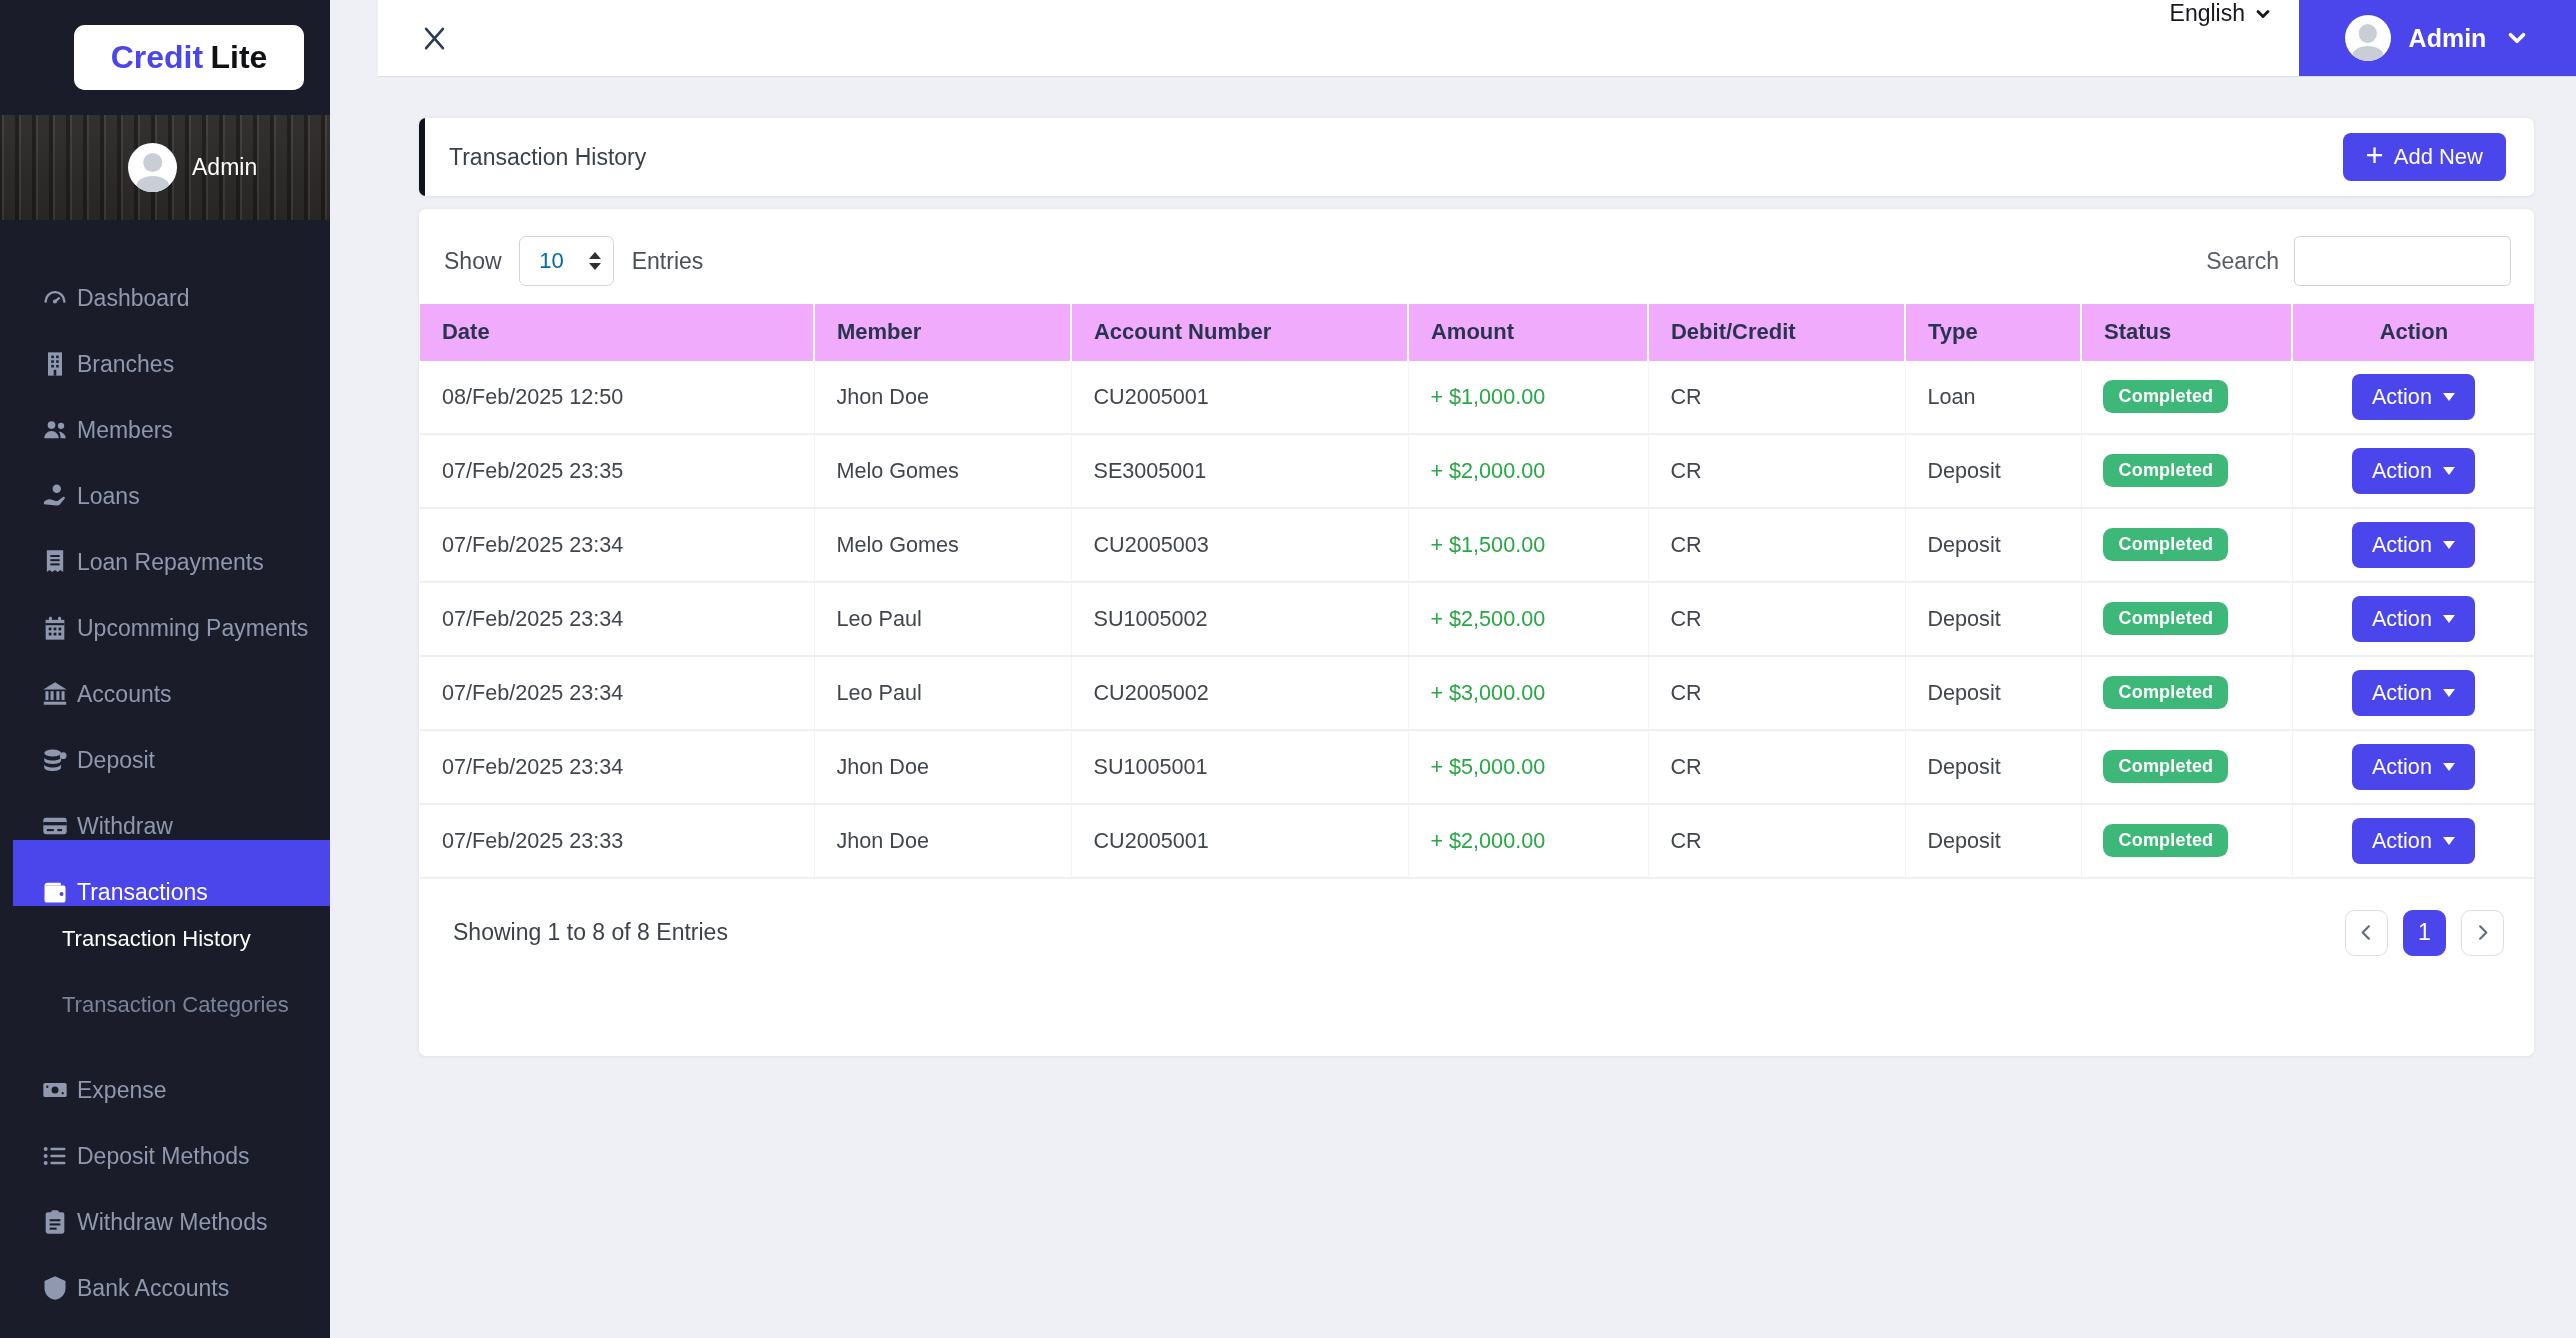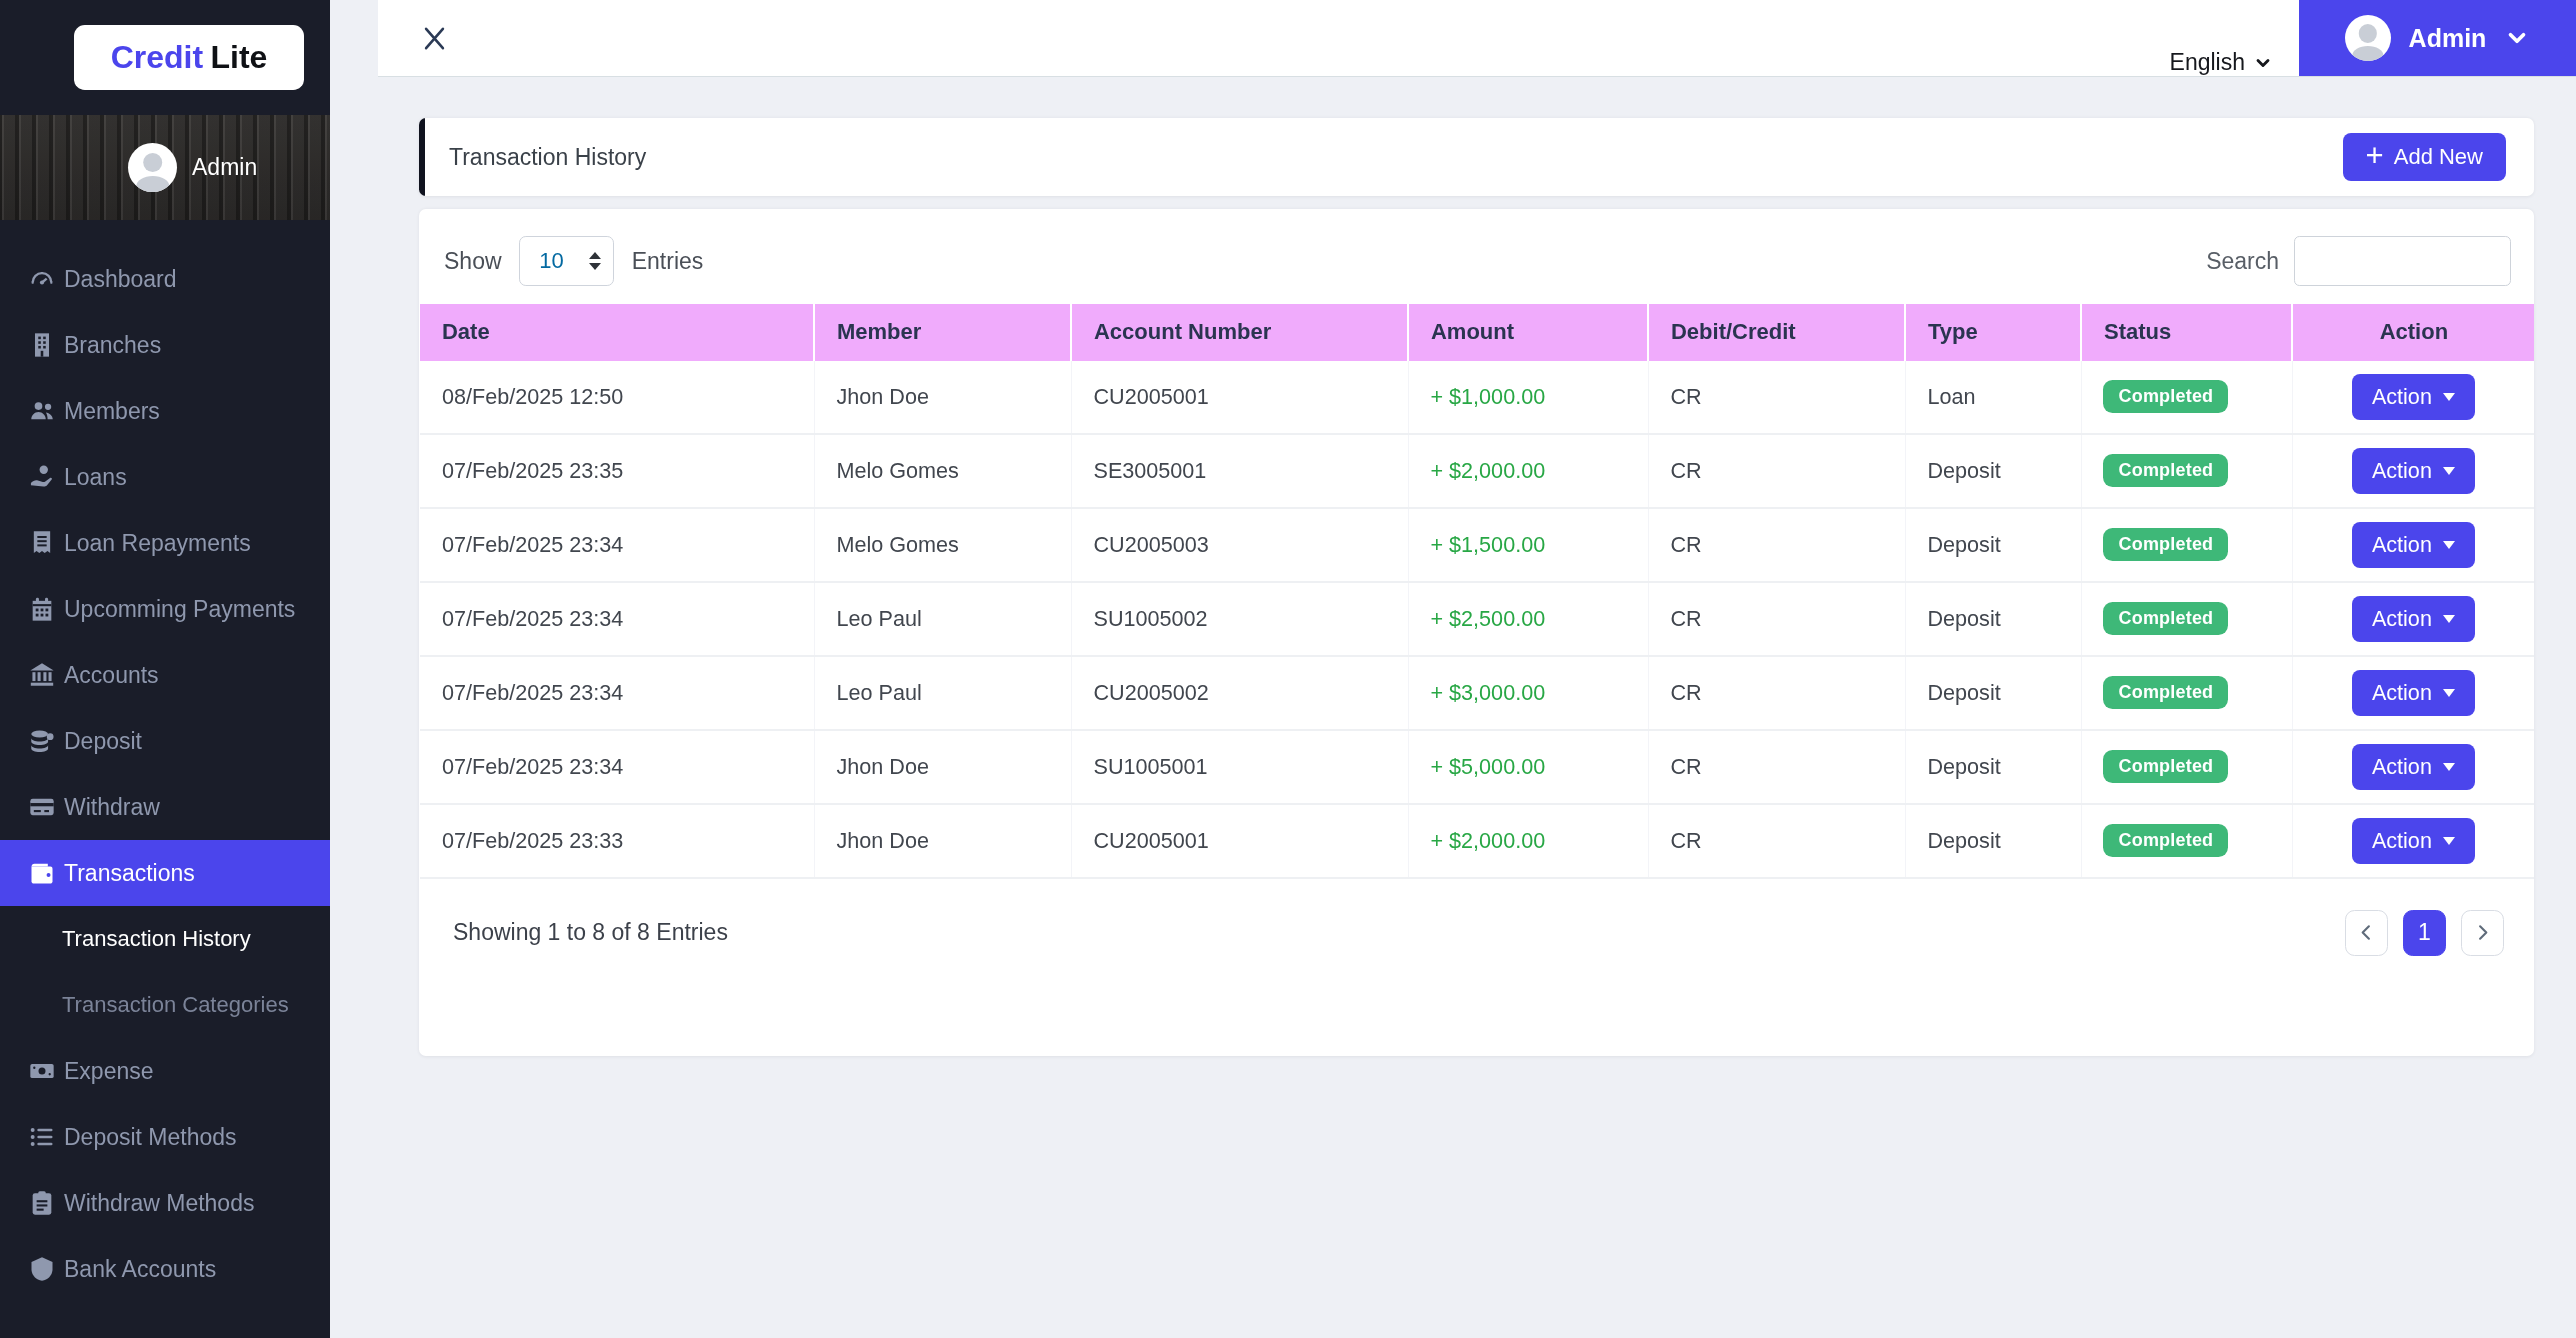--- a/index.html
+++ b/index.html
@@ -17,35 +17,35 @@
              rgba(0,0,0,.12) 4px 15px, rgba(0,0,0,.42) 15px 17px), linear-gradient(#3a3836,#2d2b2a);}
   .person{position:relative;border-radius:50%;background:#fff;overflow:hidden;flex:none;}
   .person::before{content:"";position:absolute;left:50%;top:20%;width:40%;height:40%;transform:translateX(-50%);
                   border-radius:50%;background:#c9ced6;}
   .person::after{content:"";position:absolute;left:50%;top:67%;width:68%;height:42%;transform:translateX(-50%);
                  border-radius:50% 50% 0 0;background:#c9ced6;}
   .profile-avatar{width:49px;height:49px;margin-left:128px;}
   .profile-name{color:#fff;font-size:23px;margin-left:15px;}
 
   .menu{position:absolute;top:220px;left:0;width:378px;padding-top:26px;}
-  .menu-item{position:relative;height:66px;display:flex;align-items:center;color:#8f98ae;font-size:23px;cursor:pointer;}
+  .menu-item{position:relative;height:66px;display:flex;align-items:flex-end;color:#8f98ae;font-size:23px;cursor:pointer;margin-left:13px;}
   .menu-item.active{background:#4b45ec;color:#fff;}
   .mi-icon{width:28px;height:28px;margin-left:28px;flex:none;display:inline-flex;color:inherit;}
   .mi-icon svg{width:28px;height:28px;fill:currentColor;}
   .mi-label{margin-left:8px;white-space:nowrap;}
   .mi-toggle{position:absolute;right:28px;font-size:31px;font-weight:300;line-height:1;}
   .submenu-item{height:66px;display:flex;align-items:center;padding-left:62px;color:#7b8398;font-size:22px;cursor:pointer;}
   .submenu-item.active{color:#fff;}
 
   
   .main{position:absolute;left:378px;top:0;width:2198px;height:1338px;}
   .topbar{position:relative;height:76px;background:#fff;border-bottom:1.4px solid #d8dfe3;display:flex;align-items:center;}
   .close-btn{margin-left:41px;width:31px;height:31px;background:none;border:none;padding:0;cursor:pointer;display:flex;}
   .close-btn svg{width:31px;height:31px;}
-  .topbar-right{margin-left:auto;display:flex;align-items:flex-end;height:100%;}
+  .topbar-right{margin-left:auto;display:flex;align-items:flex-start;height:100%;}
   .lang{display:flex;align-items:center;gap:8px;font-size:23px;color:#16181d;margin-right:26px;cursor:pointer;}
   .lang svg{width:20px;height:20px;}
   .user-block{height:100%;width:277px;background:#4b45ec;display:flex;align-items:center;justify-content:center;gap:17.6px;cursor:pointer;}
   .user-avatar{width:46px;height:46px;}
   .user-name{color:#fff;font-size:25px;font-weight:bold;}
   .user-block svg{width:26px;height:26px;}
 
   .card-header{position:absolute;left:41px;top:118px;width:2115px;height:78px;background:#fff;border-radius:6.8px;
                box-shadow:0 0.7px 3.4px rgba(25,28,48,.07);display:flex;align-items:center;overflow:hidden;}
   .accent{position:absolute;left:0;top:0;width:6px;height:100%;background:#10131f;}

